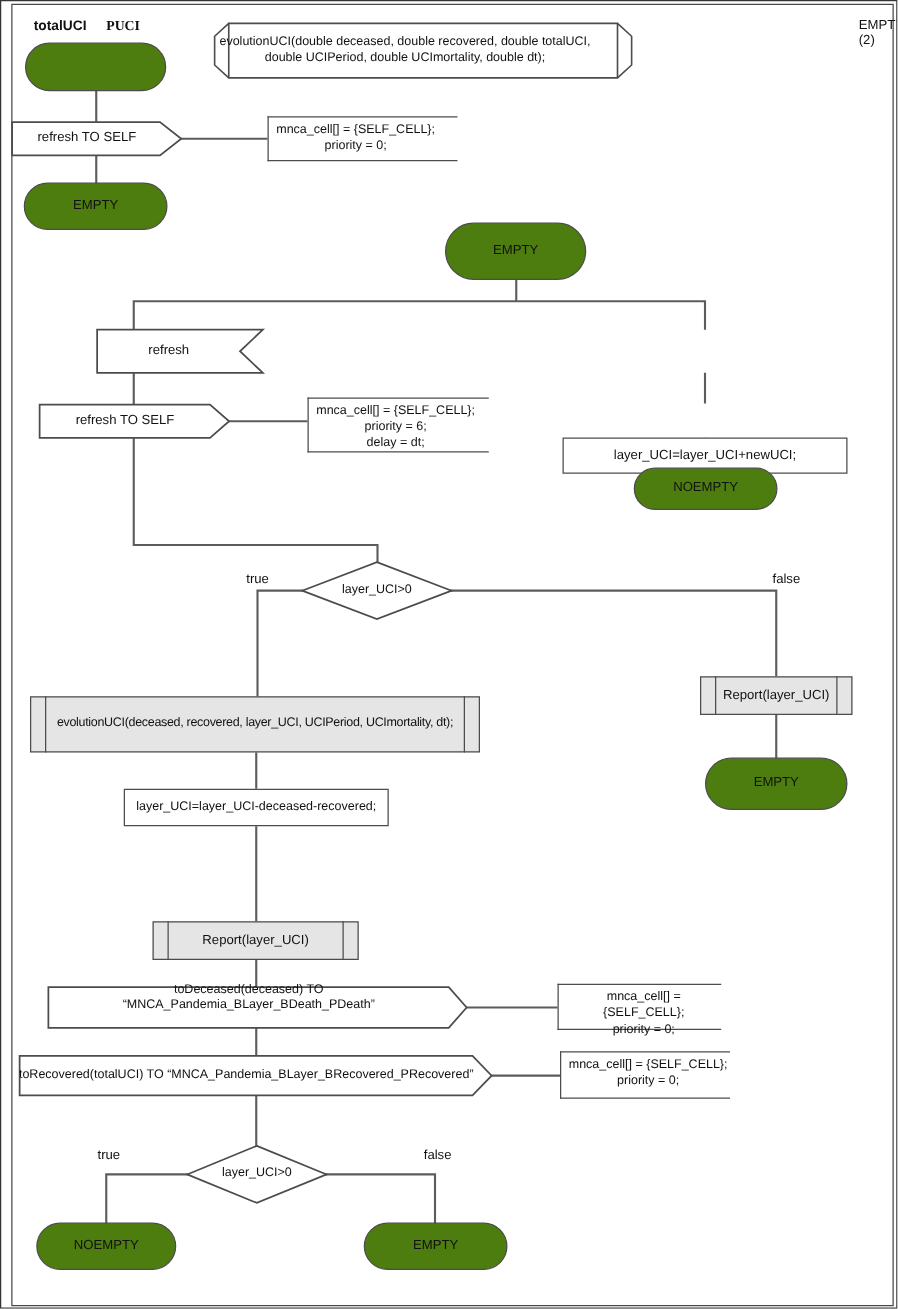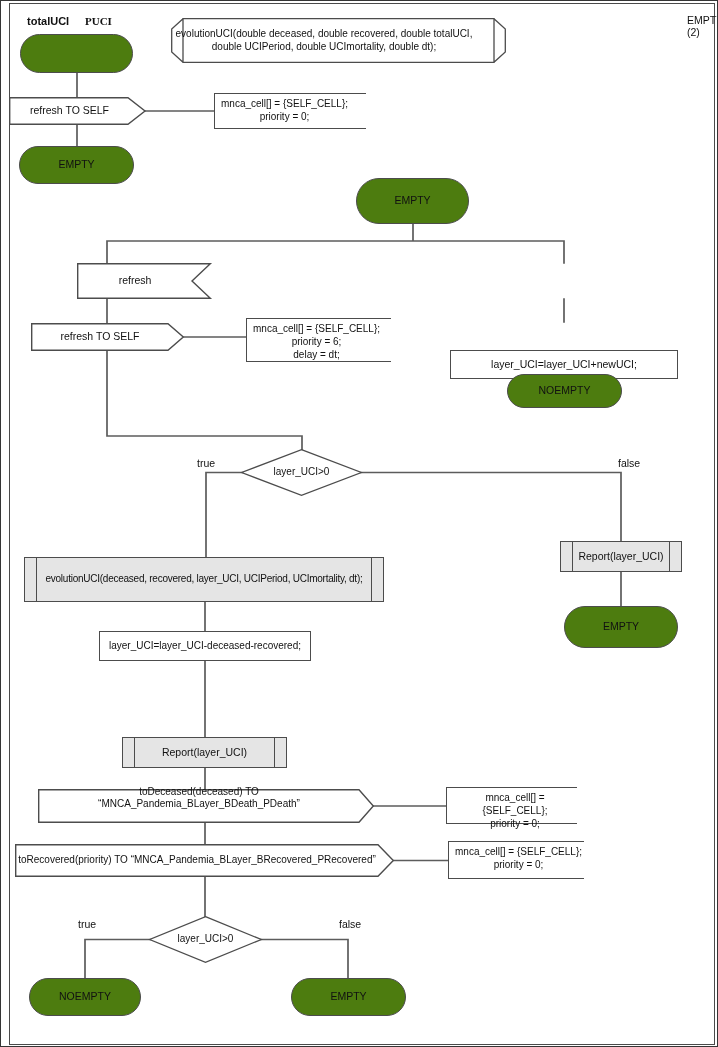--- a/index.html
+++ b/index.html
@@ -138,21 +138,21 @@
 
   <div class="node comment" style="left:445px;top:786px;width:131px;height:37px;">
     <span class="txt">mnca_cell[] = {SELF_CELL};
 priority = 0;</span>
   </div>
 
   <div class="node" style="left:14px;top:843px;width:379px;height:33px;">
     <svg width="379" height="33">
         <polygon points="0.7,0.7 363,0.7 378.3,16.5 363,32.3 0.7,32.3" fill="#fff" stroke="#4c4c4c" stroke-width="1.4"></polygon>
       </svg>
-    <span class="txt f10" style="padding-right:15px;">toRecovered(priority) TO “MNCA_Pandemia_BLayer_BRecovered_PRecovered”</span>
+    <span class="txt f10" style="padding-right:15px;">toRecovered(totalUCI) TO “MNCA_Pandemia_BLayer_BRecovered_PRecovered”</span>
   </div>
 
   <div class="node comment" style="left:447px;top:840px;width:136px;height:38px;">
     <span class="txt">mnca_cell[] = {SELF_CELL};
 priority = 0;</span>
   </div>
 
   <div class="node" style="left:148px;top:915px;width:113px;height:47px;">
     <svg width="113" height="47">
         <polygon points="56.5,0.7 112.3,23.5 56.5,46.3 0.7,23.5" fill="#fff" stroke="#4c4c4c" stroke-width="1.3"></polygon>

